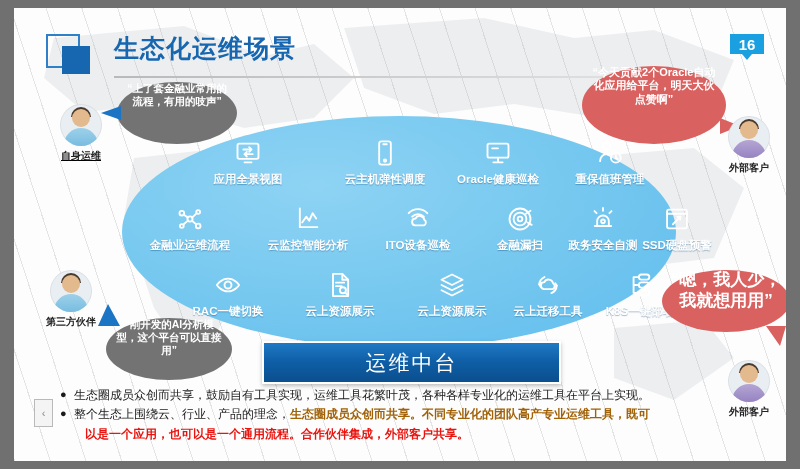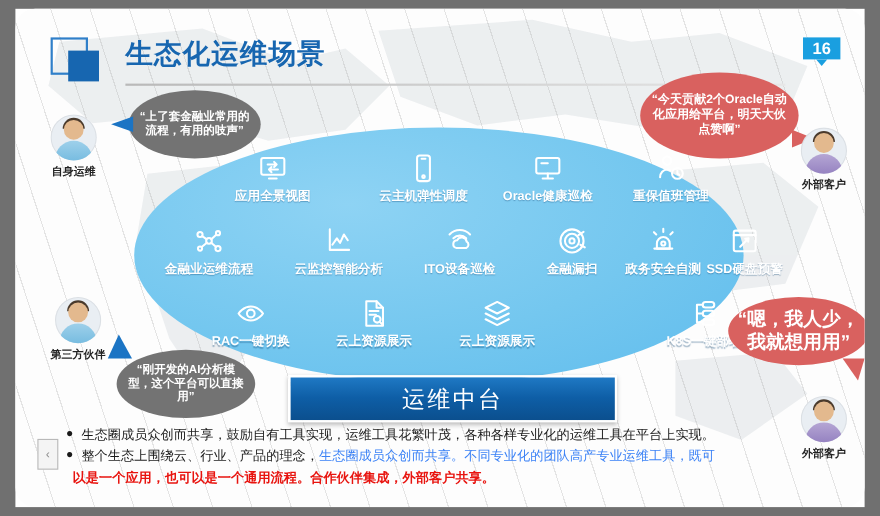--- a/index.html
+++ b/index.html
@@ -5,21 +5,21 @@
   html,body{margin:0;padding:0;background:#6b6b6b;}
   body{font-family:"Liberation Sans","DejaVu Sans",sans-serif;}
   #slide{position:relative;width:800px;height:469px;overflow:hidden;background:#ffffff;}
 
   
   .frame-left{position:absolute;left:0;top:0;width:14px;height:469px;background:#707070;}
   .frame-right{position:absolute;right:0;top:0;width:14px;height:469px;background:#707070;}
   .frame-top{position:absolute;left:0;top:0;width:800px;height:8px;background:#707070;}
   .frame-bottom{position:absolute;left:0;bottom:0;width:800px;height:8px;background:#707070;}
 
-  .canvas{position:absolute;left:14px;top:8px;width:772px;height:453px;background:#fdfdfd;overflow:hidden;border-radius:18px;}
+  .canvas{position:absolute;left:14px;top:8px;width:772px;height:453px;background:#fdfdfd;overflow:hidden;}
 
   
   .mapwm{position:absolute;inset:0;opacity:.55;}
   .mapwm svg{width:100%;height:100%;}
 
   
   .hatch{position:absolute;left:0;top:0;right:0;bottom:0;
     background-image:repeating-linear-gradient(72deg, rgba(170,170,170,.30) 0 1px, rgba(0,0,0,0) 1px 34px);}
 
   
@@ -50,21 +50,21 @@
 
   
   .banner{position:absolute;left:248px;top:333px;width:295px;height:39px;
     background:linear-gradient(to bottom,#1f79c4 0%,#0e5ea6 48%,#0b4f8e 100%);
     border:2px solid #ffffff;box-shadow:0 2px 4px rgba(0,0,0,.25);
     display:flex;align-items:center;justify-content:center;}
   .banner span{color:#ffffff;font-size:21px;font-weight:normal;letter-spacing:2px;}
 
   
   .bubble{position:absolute;text-align:center;color:#fff;font-weight:bold;
-    display:flex;align-items:center;justify-content:center;border-radius:50%;}
+    display:flex;justify-content:center;border-radius:50%;}
   .bubble .txt{padding:0 8px;line-height:1.22;}
   .b-blue{background:#737373;}
   .b-red{background:#d9615f;}
 
   .bub1{left:103px;top:74px;width:120px;height:62px;font-size:10.5px;}
   .bub1 .tail{position:absolute;left:-16px;top:24px;width:0;height:0;
     border-top:7px solid transparent;border-bottom:7px solid transparent;border-right:20px solid #1b74c4;}
 
   .bub2{left:568px;top:58px;width:144px;height:78px;font-size:11px;}
   .bub2 .tail{position:absolute;right:-14px;bottom:10px;width:0;height:0;
@@ -82,32 +82,32 @@
   .person{position:absolute;width:70px;text-align:center;}
   .person .face{width:42px;height:42px;margin:0 auto;border-radius:50%;position:relative;overflow:hidden;
     background:#e9eef3;box-shadow:inset 0 0 0 1px rgba(0,0,0,.06);}
   .person .head{position:absolute;left:50%;top:5px;transform:translateX(-50%);
     width:18px;height:18px;border-radius:50%;background:#e3b98e;}
   .person .hair{position:absolute;left:50%;top:3px;transform:translateX(-50%);
     width:20px;height:10px;border-radius:10px 10px 0 0;background:#4a3a2c;}
   .person .body{position:absolute;left:50%;bottom:-4px;transform:translateX(-50%);
     width:34px;height:22px;border-radius:17px 17px 0 0;}
   .person .name{margin-top:3px;font-size:10px;color:#222;font-weight:bold;white-space:nowrap;}
-  .p1{left:18px;top:96px;} .p1 .body{background:linear-gradient(#9ed0ea,#6fb8de);}
+  .p1{left:32px;top:96px;text-decoration:underline;} .p1 .body{background:linear-gradient(#9ed0ea,#6fb8de);}
   .p2{left:700px;top:108px;} .p2 .body{background:linear-gradient(#b5a6d4,#8f7bbd);}
   .p3{left:22px;top:262px;} .p3 .body{background:linear-gradient(#9ed0ea,#6fb8de);}
   .p4{left:700px;top:352px;} .p4 .body{background:linear-gradient(#b5a6d4,#8f7bbd);}
 
   
   .bullets{position:absolute;left:46px;top:378px;width:712px;}
   .bline{display:flex;align-items:flex-start;font-size:12px;line-height:1.62;color:#1a1a1a;}
   .bdot{width:14px;flex:0 0 14px;font-size:11px;line-height:1.62;}
   .btxt{flex:1;}
-  .red{color:#3b82f6;font-weight:normal;}
-  .b2cont{margin-left:6px;font-size:12px;line-height:1.62;color:#e8140f;font-weight:bold;}
+  .red{color:#a16207;font-weight:bold;}
+  .b2cont{margin-left:25px;font-size:12px;line-height:1.62;color:#e8140f;font-weight:bold;}
 
   
   .backnav{position:absolute;left:20px;bottom:34px;width:17px;height:26px;border:1px solid #b9b9b9;
     background:#f4f4f4;color:#8a8a8a;font-size:11px;display:flex;align-items:center;justify-content:center;}
 </style>
 </head>
 <body>
 
 <div id="slide">
 
@@ -286,20 +286,30 @@
         <div class="ico">
           <svg viewBox="0 0 24 24">
               <path d="m12 3 9 4.5-9 4.5-9-4.5Z"></path>
               <path d="m3 12 9 4.5 9-4.5"></path>
               <path d="m3 16.5 9 4.5 9-4.5"></path>
             </svg>
         </div>
         <div class="lbl">云上资源展示</div>
       </div>
 
+      <div class="cell" style="left:368px;top:132px;">
+        <div class="ico">
+          <svg viewBox="0 0 24 24">
+              <path d="M8.5 15.5a3 3 0 0 1 .4-5.97 4 4 0 0 1 7.5 1.1A2.7 2.7 0 0 1 16 15.5Z"></path>
+              <path d="M4.5 11.5A7.5 7.5 0 0 1 9 5.2M19.5 12.5a7.5 7.5 0 0 1-4.6 6.4"></path>
+              <path d="m4.5 11.5 1.8-1.4M4.5 11.5l1.2 2M19.5 12.5l-1.8 1.3M19.5 12.5l-1.3-2"></path>
+            </svg>
+        </div>
+        <div class="lbl">云上迁移工具</div>
+      </div>
 
       <div class="cell" style="left:460px;top:132px;">
         <div class="ico">
           <svg viewBox="0 0 24 24">
               <rect x="11" y="3" width="9" height="4.4" rx="2.2"></rect>
               <rect x="11" y="9.8" width="9" height="4.4" rx="2.2"></rect>
               <rect x="11" y="16.6" width="9" height="4.4" rx="2.2"></rect>
               <path d="M11 5.2H6.5v13.6H11M6.5 12H11"></path>
             </svg>
         </div>

